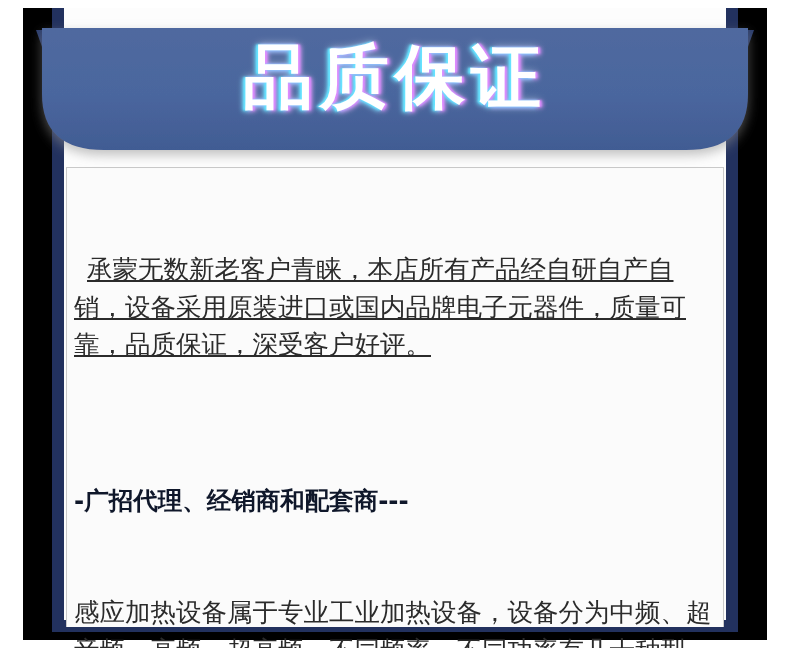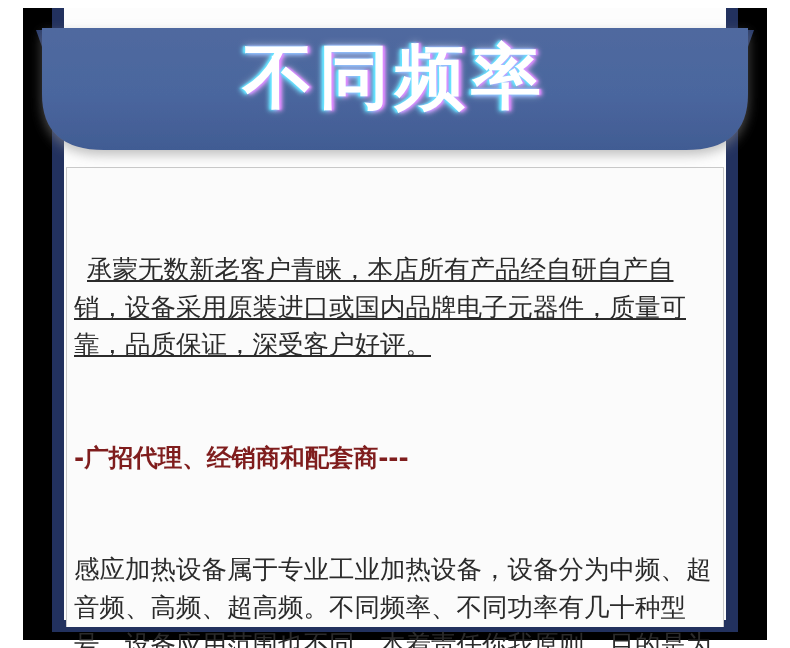--- a/index.html
+++ b/index.html
@@ -121,23 +121,24 @@
     white-space: pre-wrap;
   }
   .copy p {
     margin: 0;
   }
   .copy p.indent {
     text-indent: 13px;
     text-decoration: underline;
   }
   .copy p.red {
-    color: #7f1d1d;
+    color: #0f172a;
     font-weight: 700;
     font-size: 24.5px;
+    margin-top: 43px;
   }
 </style>
 </head>
 <body>
 
 <div id="poster">
 
   <div class="frame-black"></div>
   <div class="frame-navy"></div>
   <div class="paper"></div>
@@ -168,21 +169,21 @@
 
       <path d="M 36,18 L 150,18 L 150,110 Q 96,108 56,74 Z" fill="url(#foldLeft)"></path>
 
       <path d="M 754,18 L 640,18 L 640,110 Q 694,108 734,74 Z" fill="url(#foldRight)"></path>
 
       <path d="M 42,16 L 748,16 L 748,82 Q 748,138 686,138 L 104,138 Q 42,138 42,82 Z" fill="url(#faceGrad)" filter="url(#ribShadow)"></path>
     </svg>
   </div>
 
   <div class="ribbon-title">
-    <span>不同频率</span>
+    <span>品质保证</span>
   </div>
 
   <div class="copy">
     <p class="indent">承蒙无数新老客户青睐，本店所有产品经自研自产自销，设备采用原装进口或国内品牌电子元器件，质量可靠，品质保证，深受客户好评。</p>
     <p class="red">-广招代理、经销商和配套商---</p>
     <p>感应加热设备属于专业工业加热设备，设备分为中频、超音频、高频、超高频。不同频率、不同功率有几十种型号，设备应用范围也不同。本着责任你我原则，目的是为每个客户都能买到合适又经济实惠的产品，我们建议先咨询再下单！阿里上如长时间不回复，不是我们服务不及时，是有些其它工作在处理耽搁，您可以留言，我们看到信息后将及时联系您！</p>
     
   </div>
 
 </div>

